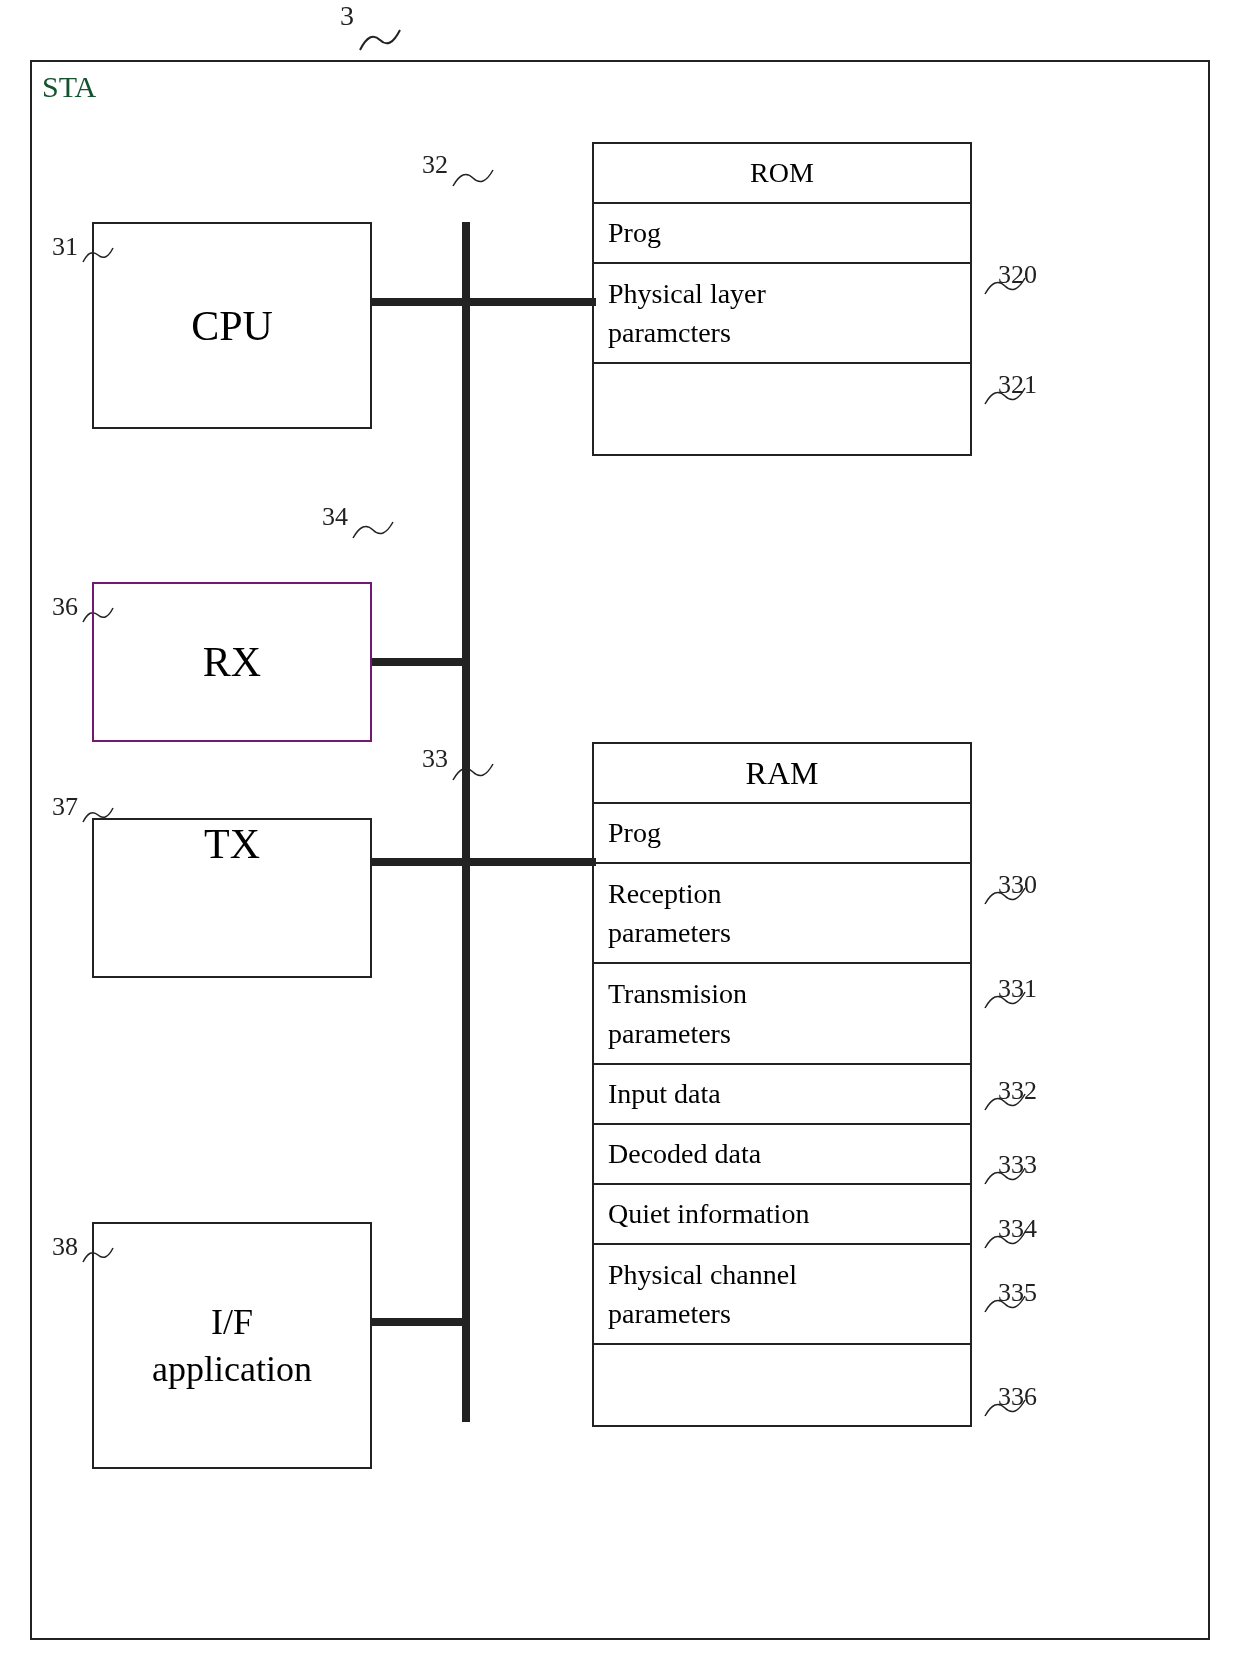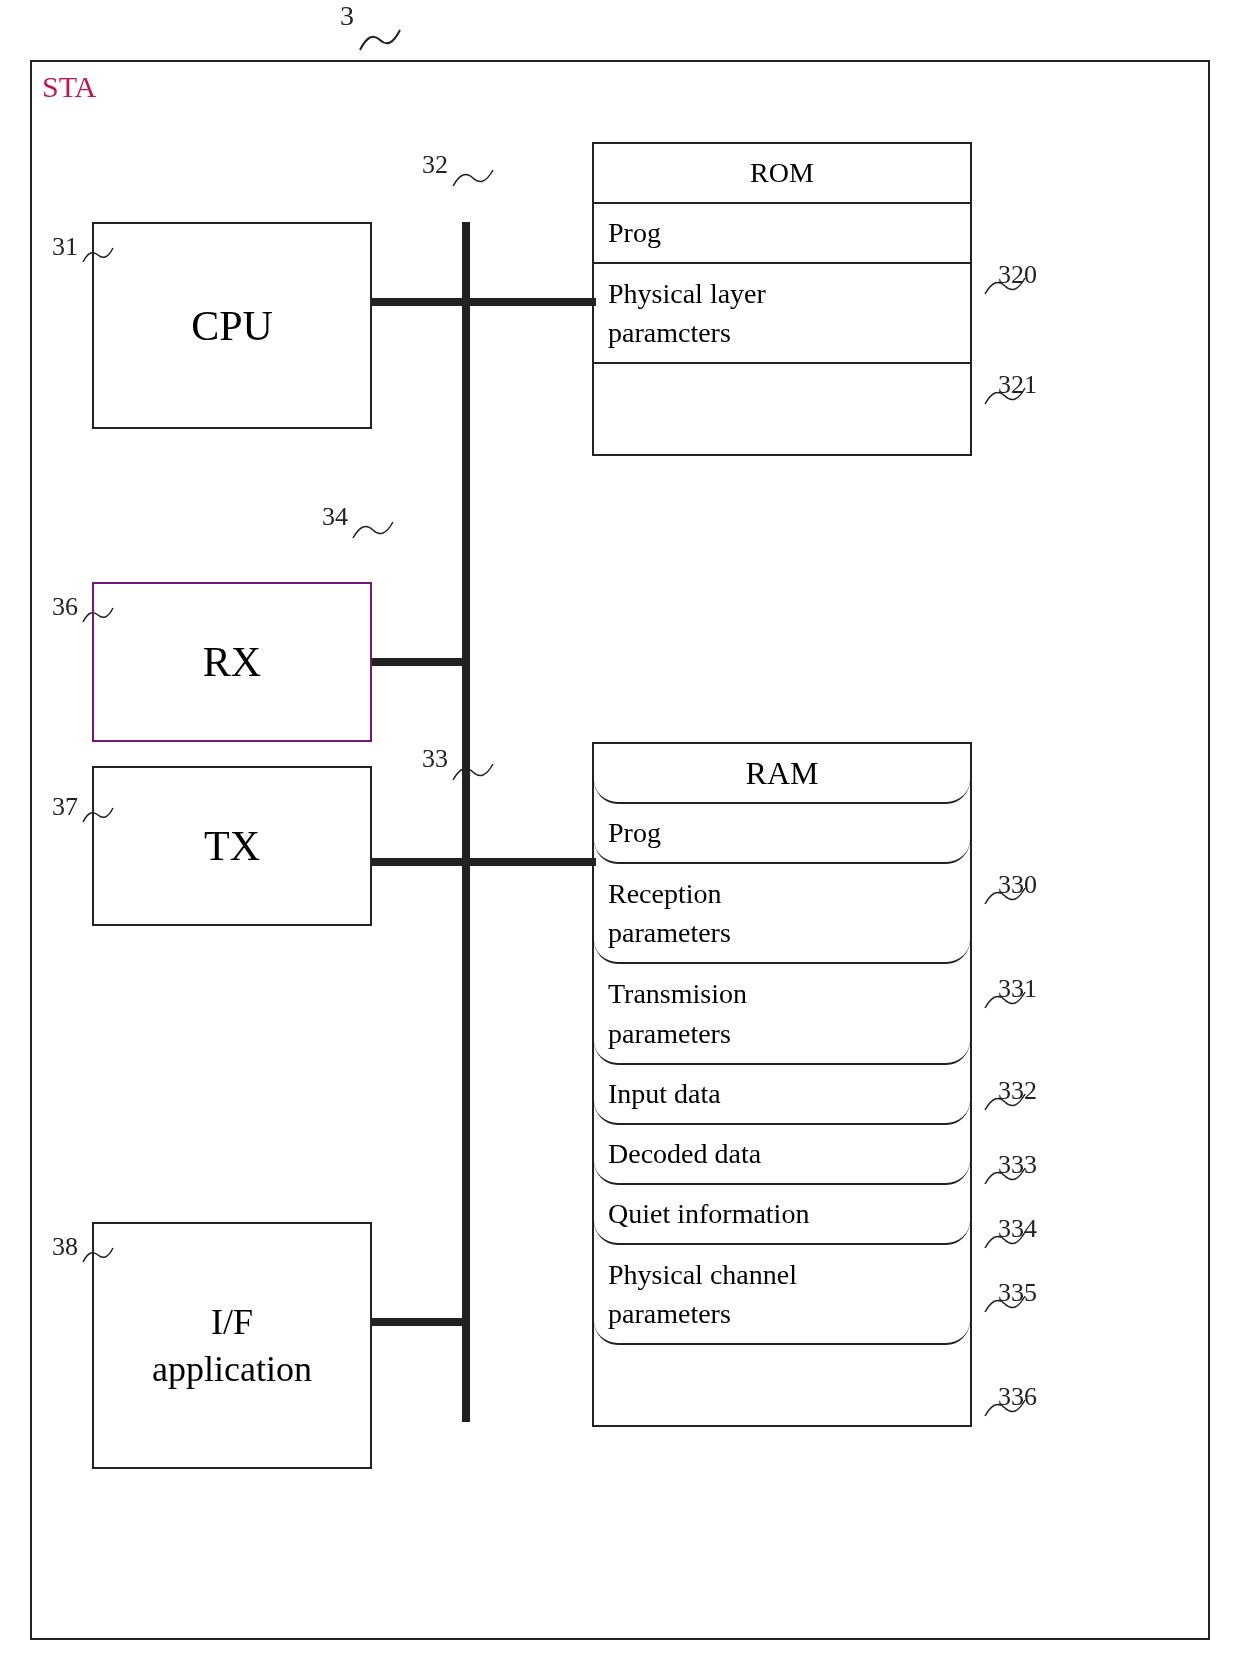--- a/index.html
+++ b/index.html
@@ -16,21 +16,21 @@
       top: 60px;
       left: 30px;
       width: 1180px;
       height: 1580px;
       border: 2px solid #222;
       background: #fff;
     }
     .label-outer {
       position: absolute;
       font-size: 28px;
-      color: #be185d;
+      color: #14532d;
     }
     
     .sta-label {
       top: 8px;
       left: 10px;
       font-size: 30px;
       font-weight: normal;
     }
     
     .ref-3 {
@@ -62,27 +62,27 @@
       height: 160px;
       border: 2px solid #701a75;
       display: flex;
       align-items: center;
       justify-content: center;
       font-size: 42px;
     }
     
     .tx-box {
       position: absolute;
-      top: 704px;
+      top: 756px;
       left: 60px;
       width: 280px;
       height: 160px;
       border: 2px solid #222;
       display: flex;
-      align-items: center;
+      align-items: flex-start;
       justify-content: center;
       font-size: 42px;
     }
     
     .if-box {
       position: absolute;
       top: 1160px;
       left: 60px;
       width: 280px;
       height: 247px;
@@ -128,21 +128,20 @@
       width: 380px;
       border: 2px solid #222;
     }
     .ram-row {
       border-bottom: 2px solid #222;
       padding: 10px 14px;
       font-size: 28px;
       min-height: 60px;
       display: flex;
       align-items: center;
-      border-radius: 24px;
     }
     .ram-row:last-child {
       border-bottom: none;
       min-height: 80px;
     }
     .ram-header {
       font-size: 32px;
       font-weight: normal;
       text-align: center;
       justify-content: center;

